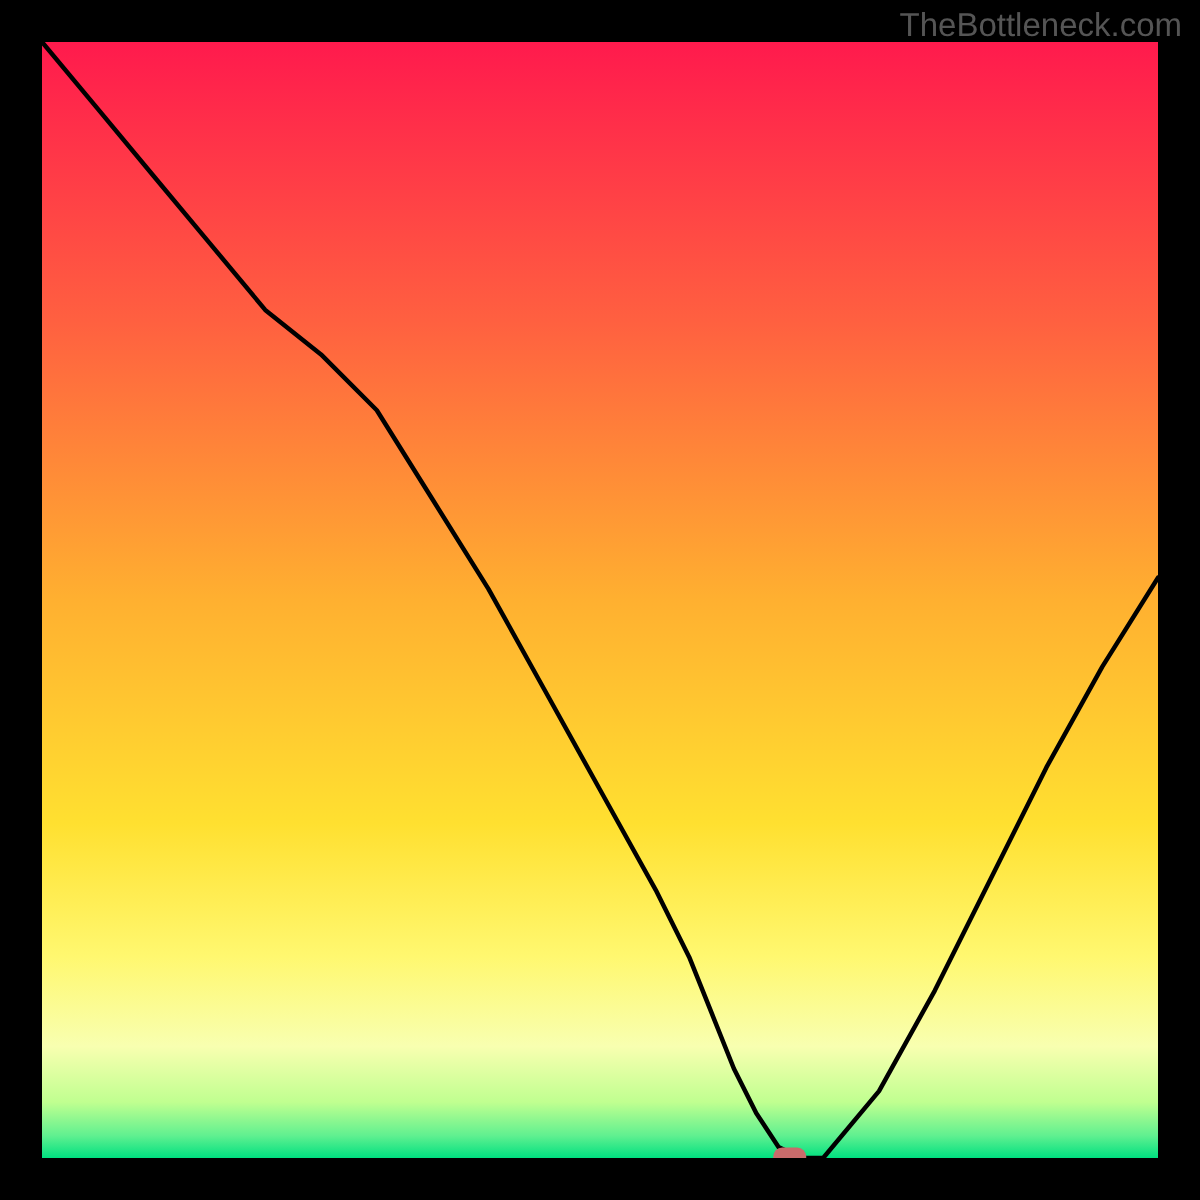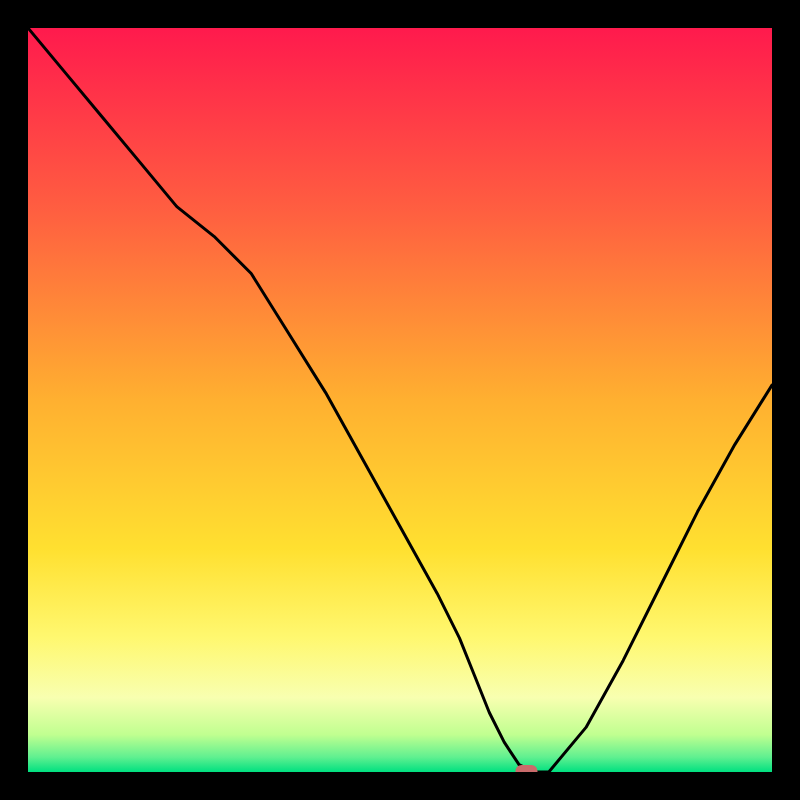--- a/index.html
+++ b/index.html
@@ -33,20 +33,21 @@
     height: 744px;
   }
   svg {
     display: block;
   }
 </style>
 </head>
 <body>
 
 <div class="container">
+  <div class="watermark">TheBottleneck.com</div>
   <div class="plot-area">
     <svg id="chart-svg" width="744" height="744" viewBox="0 0 744 744">
         <defs>
           <linearGradient id="bg-grad" x1="0" y1="0" x2="0" y2="1">
             <stop offset="0%" stop-color="#ff1a4d"></stop>
             <stop offset="25%" stop-color="#ff6040"></stop>
             <stop offset="50%" stop-color="#ffb030"></stop>
             <stop offset="70%" stop-color="#ffe030"></stop>
             <stop offset="82%" stop-color="#fff870"></stop>
             <stop offset="90%" stop-color="#f8ffb0"></stop>

